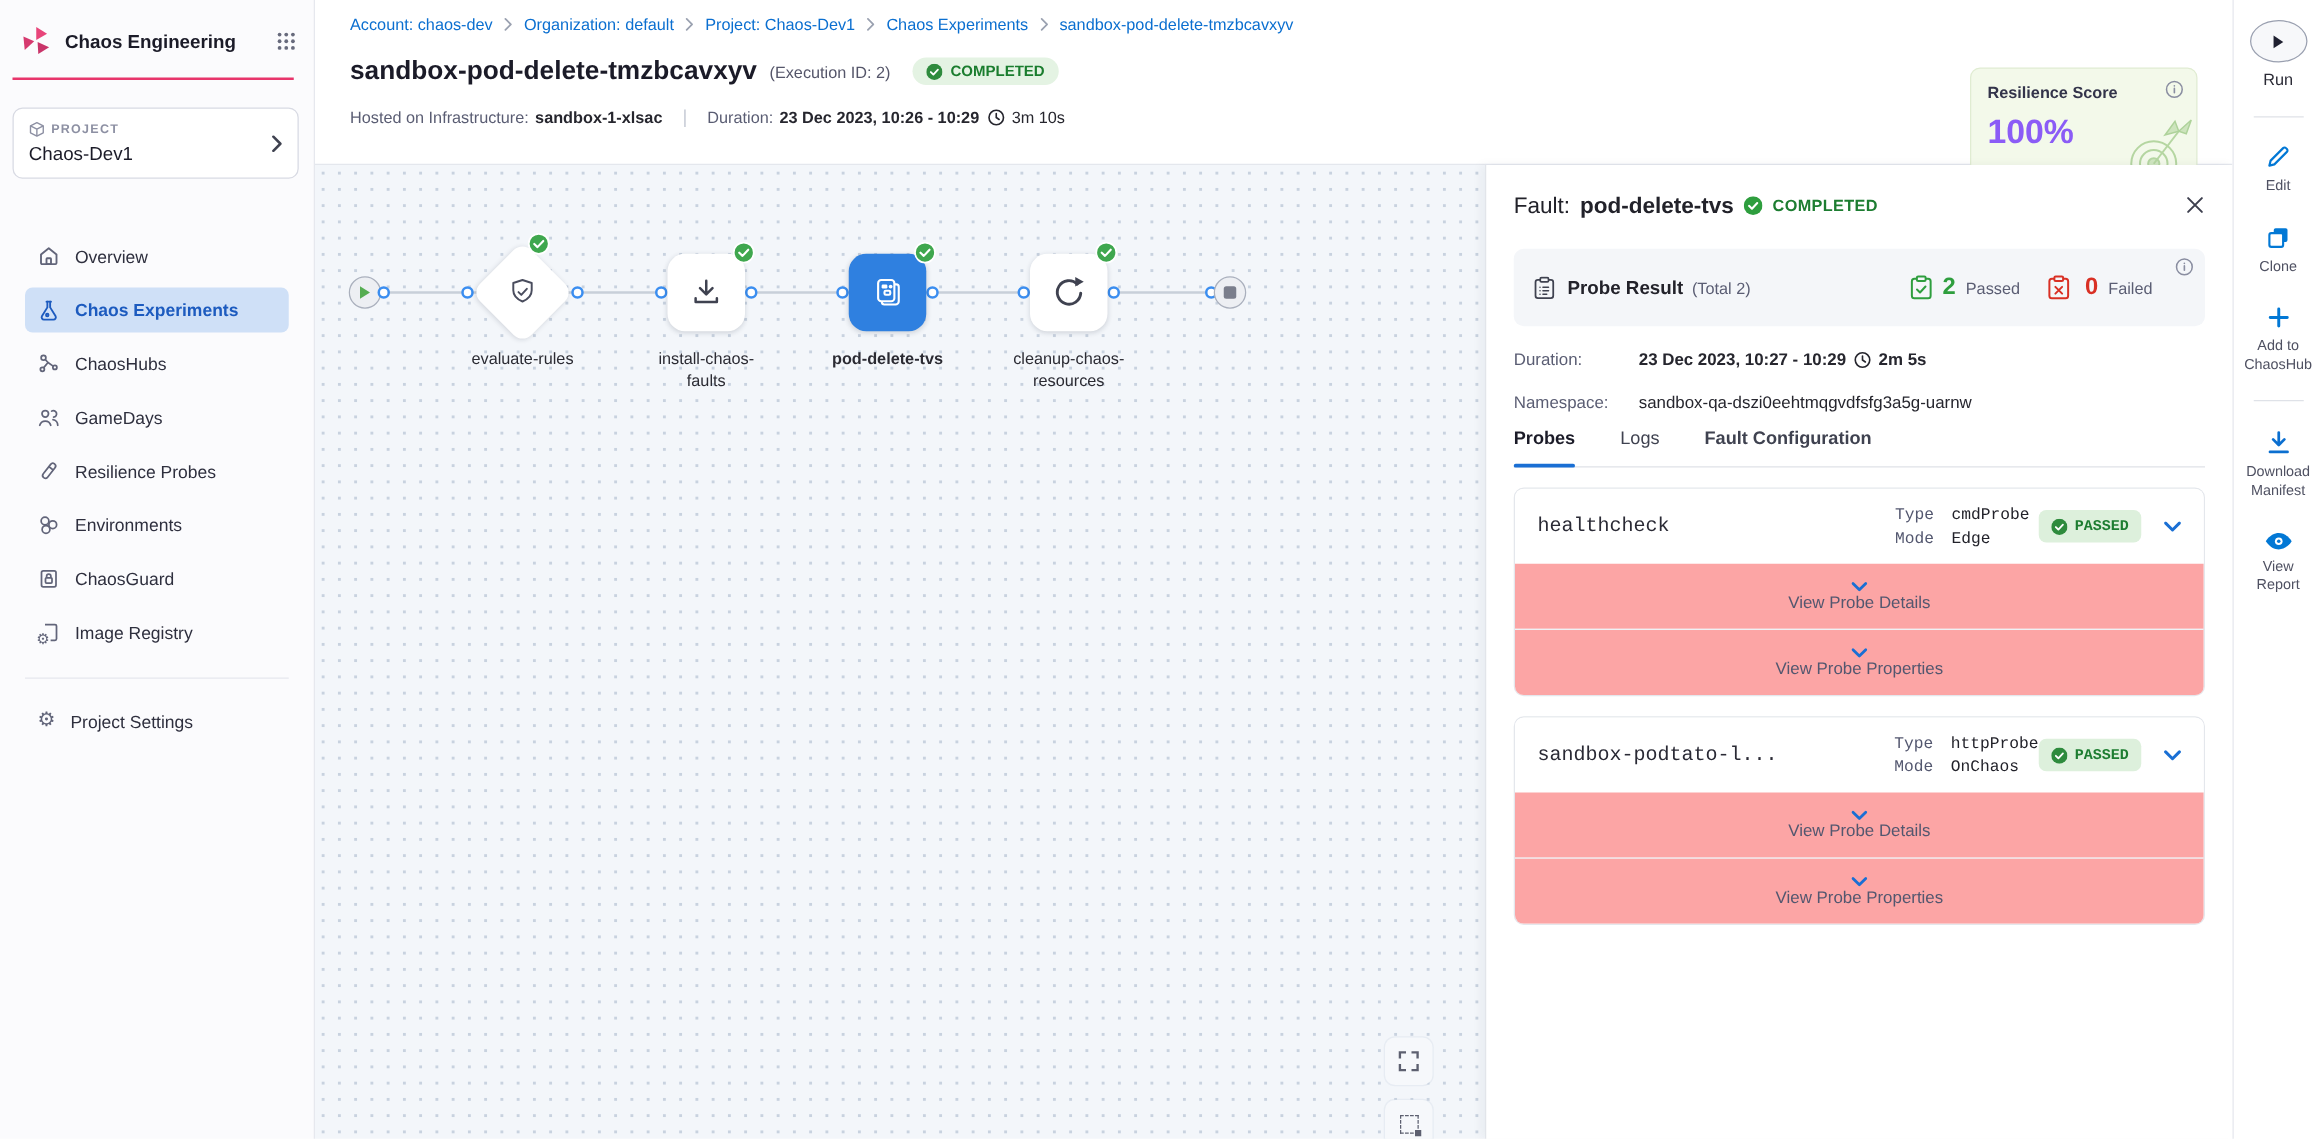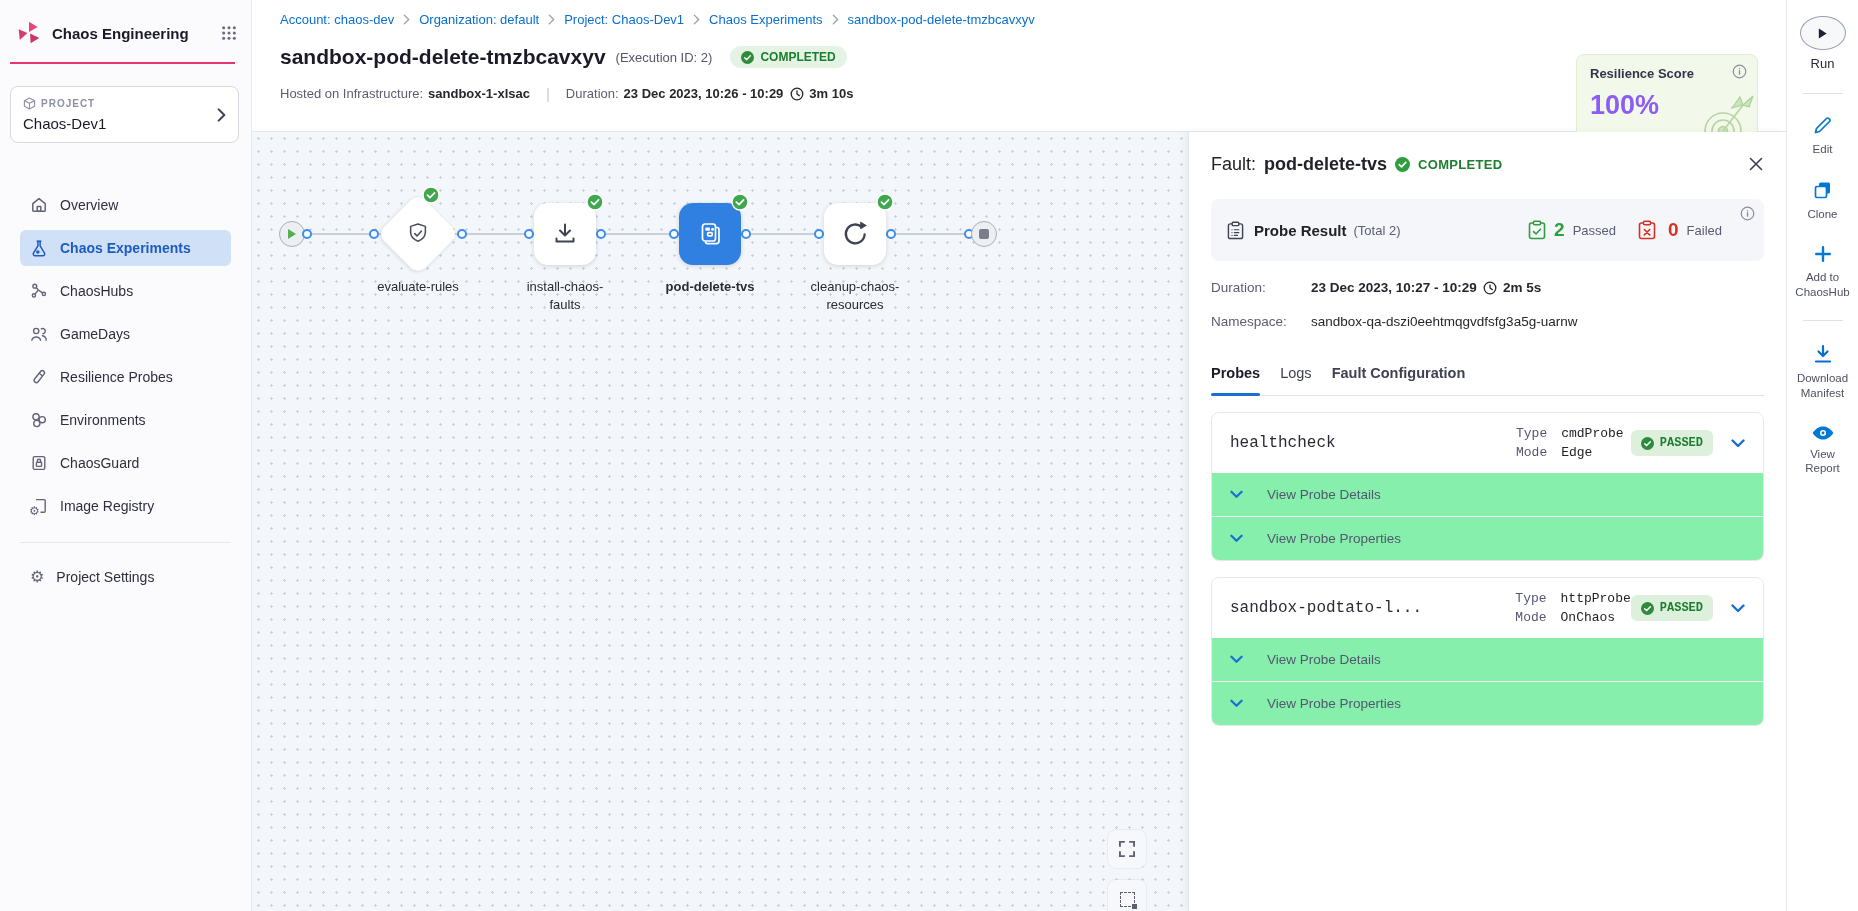--- a/index.html
+++ b/index.html
@@ -36,21 +36,21 @@
   .crumb { color:#0b6fd0; text-decoration:none; cursor:pointer; }
   .crumb-sep { margin:0 9px; display:inline-flex; }
   .title-row { display:flex; align-items:center; gap:10px; margin-top:18px; }
   .page-title { font-size:21px; font-weight:bold; color:#1b1b28; }
   .exec-id { font-size:13px; color:#55566a; }
   .pill { display:inline-flex; align-items:center; gap:6px; background:#e4f3e3; color:#1a7d2e;
     border-radius:12px; padding:4px 11px; font-size:12px; font-weight:bold; margin-left:8px; }
   .meta-row { display:flex; align-items:center; margin-top:16px; font-size:13px; color:#5a5d73; }
   .meta-strong { color:#26262e; font-weight:bold; margin-left:5px; }
   .meta-sep { color:#c7ccd6; margin:0 16px; font-size:15px; }
-  .meta-time { display:inline-flex; align-items:center; gap:5px; margin-left:7px; color:#26262e; font-weight:bold; }
+  .meta-time { display:inline-flex; align-items:center; gap:5px; margin-left:7px; color:#26262e; font-weight:normal; }
 
   
   .res-card { position:absolute; right:28px; top:14px; width:182px; height:92px;
     background:#f3f9ea; border:1px solid #e0ecd2; border-radius:8px; padding:11px 13px;
     overflow:hidden;margin-top:40px; }
   .res-label { font-size:13px; font-weight:bold; color:#33344a; }
   .res-value { font-size:27px; font-weight:bold; color:#8b5cf6; margin-top:9px; }
   .res-info { position:absolute; top:9px; right:10px; }
   .target-art { position:absolute; right:2px; bottom:-6px; }
 
@@ -96,40 +96,40 @@
   .ps-total { font-size:13px; color:#5a5d73; margin-left:7px; }
   .ps-right { margin-left:auto; display:flex; align-items:center; gap:8px; padding-right:26px; }
   .ps-num-pass { font-size:19px; font-weight:bold; color:#2e9e3e; }
   .ps-num-fail { font-size:19px; font-weight:bold; color:#d93025; margin-left:4px; }
   .ps-cap { font-size:13px; color:#5a5d73; margin-right:14px; }
   .strip-info { position:absolute; top:7px; right:9px; }
   .kv-row { display:flex; align-items:center; margin-top:19px; font-size:13.5px; }
   .kv-label { width:100px; color:#5a5d73; }
   .kv-value { color:#26262e; font-weight:bold; display:inline-flex; align-items:center; gap:6px; }
   .kv-plain { color:#26262e; }
-  .tabs { display:flex; gap:20px; margin-top:36px; border-bottom:1px solid #dfe2e8; }
+  .tabs { display:flex; gap:36px; margin-top:14px; border-bottom:1px solid #dfe2e8; }
   .tab { font-size:14.5px; color:#3f4250; padding-bottom:14px; position:relative; cursor:pointer; font-weight:bold; }
   .tab.t2, .tab.t3 { font-weight:normal; color:#3f4250; }
   .tab.t3 { font-weight:bold; color:#3f4250; }
   .tab.active { color:#1b1b28; }
   .tab.active::after { content:""; position:absolute; left:0; right:0; bottom:-1px; height:3px;
     background:#1a6fd4; border-radius:2px; }
   .probe-card { border:1px solid #e4e7ec; border-radius:8px; margin-top:16px; overflow:hidden;
     background:#fff; }
   .pc-head { display:flex; align-items:center; padding:13px 18px; background:#fff;font-family:Liberation Mono, monospace; }
   .pc-name { font-size:16px; color:#2a2a35; width:230px; }
   .pc-tm { display:grid; grid-template-columns:auto auto; column-gap:14px; row-gap:4px;
     font-size:13px; margin-left:56px; }
   .pc-tm .lbl { color:#53576f; }
   .pc-tm .val { color:#22222a; }
   .passed-pill { display:inline-flex; align-items:center; gap:6px; background:#ddf0dc; color:#1d7d31;
     font-size:12px; font-weight:bold; border-radius:6px; padding:6px 10px; margin-left:auto; }
   .pc-chev { margin-left:18px; cursor:pointer; display:flex; }
-  .pc-row { display:flex; align-items:center; gap:24px; background:#86efac; padding:14px 18px;
-    font-size:13.5px; color:#53576f; cursor:pointer; }
+  .pc-row { display:flex; align-items:center; gap:0; background:#fca5a5; padding:14px 18px;
+    font-size:13.5px; color:#53576f; cursor:pointer;flex-direction:column; }
   .pc-row + .pc-row { border-top:1px solid #eef1f5; }
 
   
   .rail { position:absolute; right:0; top:0; width:72px; height:100%; background:#fff;
     border-left:1px solid #e6e8ee; display:flex; flex-direction:column; align-items:center; }
   .run-btn { margin-top:16px; width:46px; height:34px; border:1.5px solid #9aa0b0; border-radius:50%;
     background:#f7f8fa; display:flex; align-items:center; justify-content:center; cursor:pointer; }
   .rail-label { font-size:11.5px; color:#4f5162; text-align:center; line-height:1.3; margin-top:6px; }
   .rail-label.dark { font-size:13px; color:#2a2a35; }
   .rail-div { width:40px; height:1px; background:#dfe2e8; margin:20px 0; }

